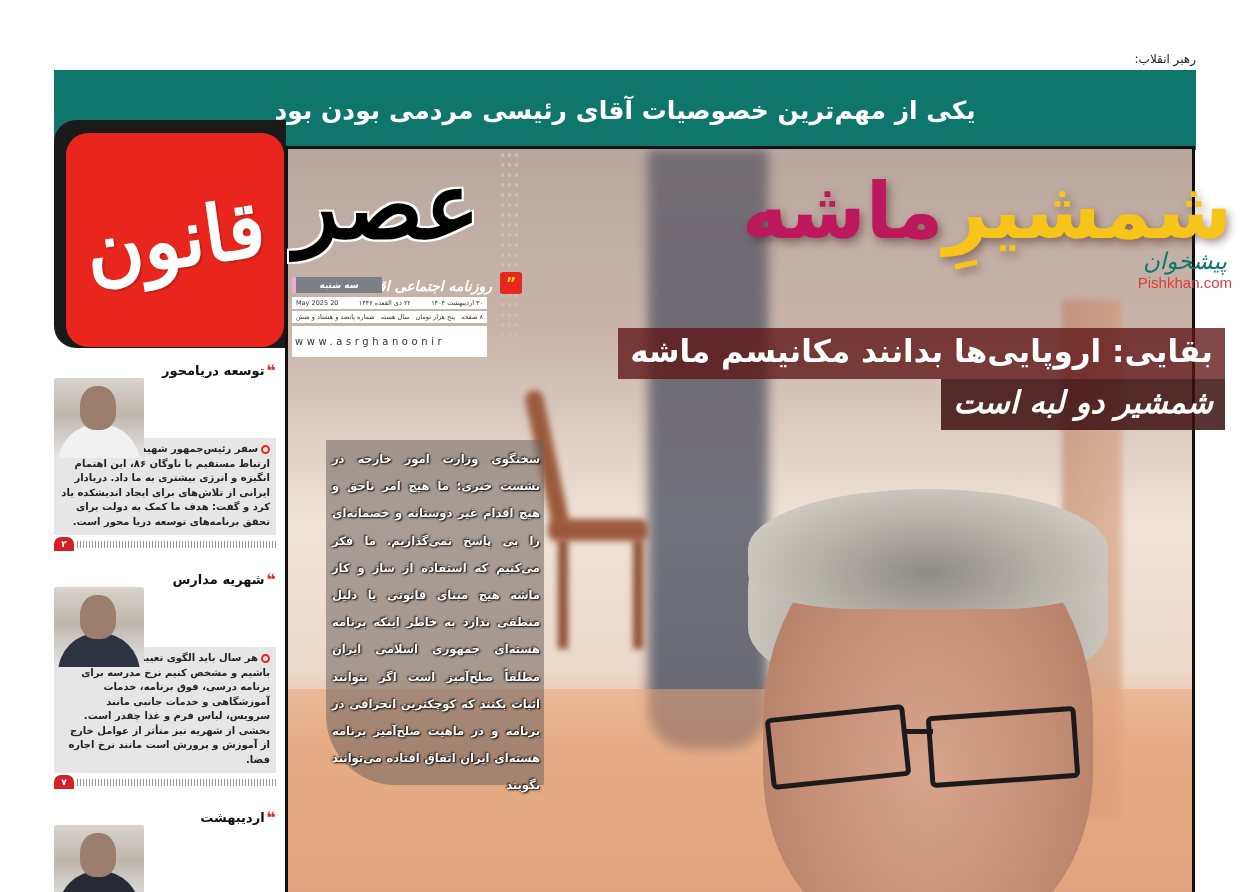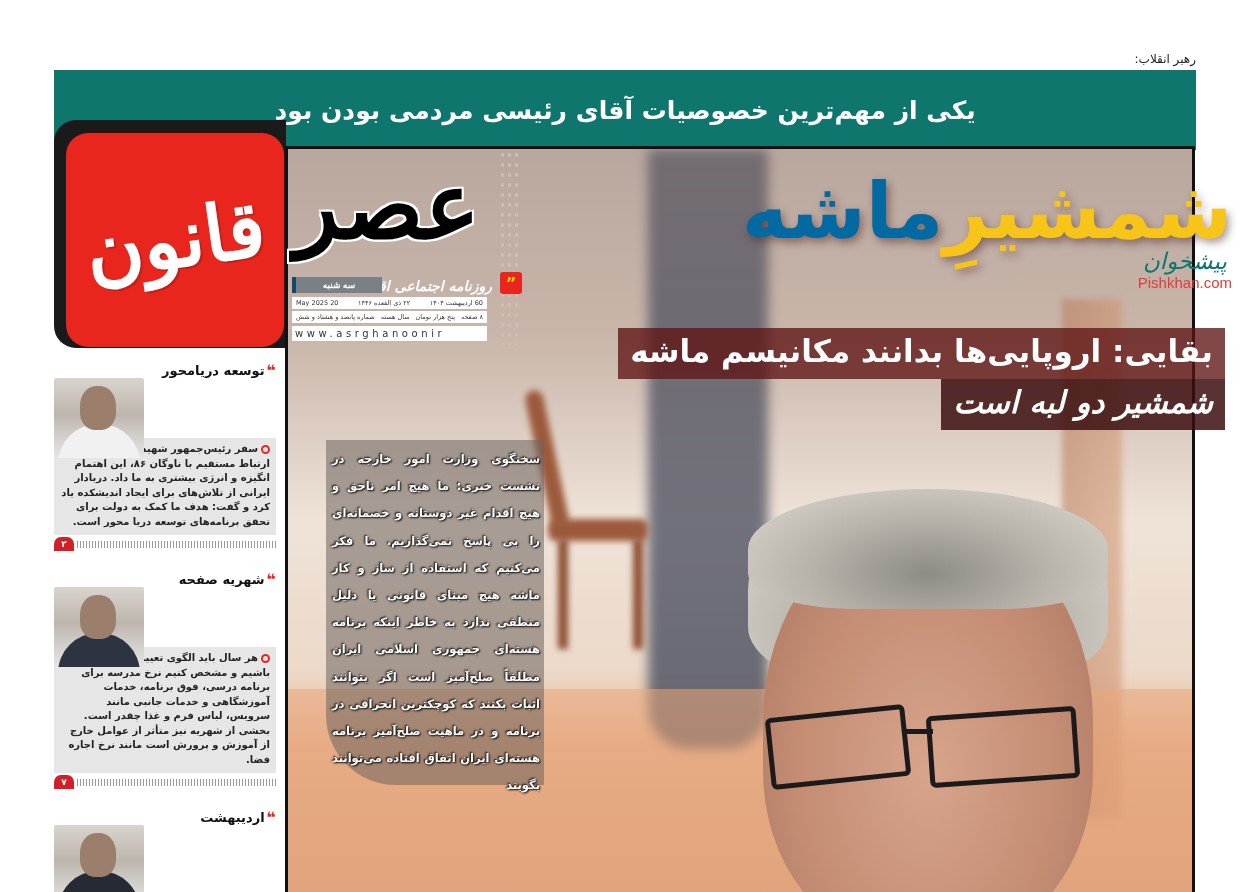--- a/index.html
+++ b/index.html
@@ -123,45 +123,44 @@
     position: absolute; top: 128px; right: 30px; color: #fff; font-size: 14px; font-style: italic; font-weight: bold;
   }
   .quote-badge {
     position: absolute; top: 122px; right: 0; width: 22px; height: 22px; background: #e8261d;
     color: #ffd200; font-weight: bold; font-size: 16px; display: flex; align-items: center; justify-content: center;
     border-radius: 3px;
   }
   .day-badge {
     position: absolute; top: 127px; left: 0; height: 16px; width: 90px; background: #7b7f86;
     color: #fff; font-size: 9px; font-weight: bold; display: flex; align-items: center; justify-content: center;
-    border-left: 4px solid #0c4a6e;
-    font-family: Liberation Serif, serif;
+    border-left: 4px solid #f9a8d4;
   }
   .info-row {
     position: absolute; left: 0; width: 195px; height: 12px; background: #ffffff;
     font-size: 6.5px; color: #333; display: flex; align-items: center; justify-content: space-between; padding: 0 4px;
   }
   .info-row.r1 { top: 147px; }
   .info-row.r2 { top: 161px; }
   .website {
-    position: absolute; top: 176px; left: 0; width: 195px; height: 15px; background: #fff; direction: ltr;
+    position: absolute; top: 176px; left: 0; width: 195px; height: 31px; background: #fff; direction: ltr;
     font-size: 10px; letter-spacing: 3.6px; color: #333; display: flex; align-items: center; padding-left: 3px;
   }
   .dots-strip {
     position: absolute; top: 0; left: 207px; width: 22px; height: 195px;
     background: radial-gradient(circle, #cbbfb8 1.6px, transparent 2px) 0 0/7px 10px;
   }
 
   .hero-title {
     position: absolute; top: 172px; right: 18px; width: 620px; text-align: right;
     font-size: 78px; font-weight: bold; line-height: 1; letter-spacing: -2px;
     text-shadow: 3px 4px 8px rgba(60,20,20,0.45);
   }
   .hero-title .yellow { color: #f7c41a; }
-  .hero-title .white { color: #0369a1; }
+  .hero-title .white { color: #be185d; }
   .watermark {
     position: absolute; top: 248px; right: 18px; text-align: center; direction: ltr;
   }
   .watermark .fa { display: block; font-size: 23px; color: #0f766e; font-style: italic; font-family: "DejaVu Serif", serif; }
   .watermark .en { display: block; font-size: 15px; color: #e23b3b; font-family: "Liberation Sans", sans-serif; }
 
   .sub-headline { position: absolute; top: 328px; right: 25px; direction: rtl; }
   .sub-line {
     display: block; background: rgba(95,20,20,0.78); color: #fff; font-weight: bold;
     font-size: 31px; line-height: 1; padding: 8px 12px 12px 12px; text-align: right; white-space: nowrap;
@@ -208,21 +207,21 @@
   <div class="bridge"></div>
 </div>
 
 <div class="masthead">
   <div class="dots-strip"></div>
   <div class="asr-logo">عصر</div>
   <div class="quote-badge">”</div>
   <div class="tagline">روزنامه اجتماعی اقتصادی</div>
   <div class="day-badge">سه شنبه</div>
   <div class="info-row r1">
-    <span>60 اردیبهشت ۱۴۰۴</span>
+    <span>۳۰ اردیبهشت ۱۴۰۴</span>
     <span>۲۲ ذی القعده ۱۴۴۶</span>
     <span>20 May 2025</span>
   </div>
   <div class="info-row r2">
     <span>۸ صفحه</span>
     <span>پنج هزار تومان</span>
     <span>سال هسته</span>
     <span>شماره پانصد و هشتاد و شش</span>
   </div>
   <div class="website">www.asrghanoonir</div>
@@ -261,21 +260,21 @@
     </div>
     <div class="side-footer">
       <div class="page-badge">۲</div>
       <div class="ruler"></div>
     </div>
   </div>
 
   <div class="side-story">
     <div class="side-title">
       <span class="quote-mark">❝</span>
-      <span>شهریه صفحه</span>
+      <span>شهریه مدارس</span>
     </div>
     <div class="side-photo">
       <div class="body" style="background:#2d3340;"></div>
       <div class="face"></div>
     </div>
     <div class="side-text">
       <span class="dot"></span><span>هر سال باید الگوی تعیین شهریه داشته باشیم و مشخص کنیم نرخ مدرسه برای برنامه درسی، فوق برنامه، خدمات آموزشگاهی و خدمات جانبی مانند سرویس، لباس فرم و غذا چقدر است. بخشی از شهریه نیز متأثر از عوامل خارج از آموزش و پرورش است مانند نرخ اجاره فضا.</span>
     </div>
     <div class="side-footer">
       <div class="page-badge">۷</div>

